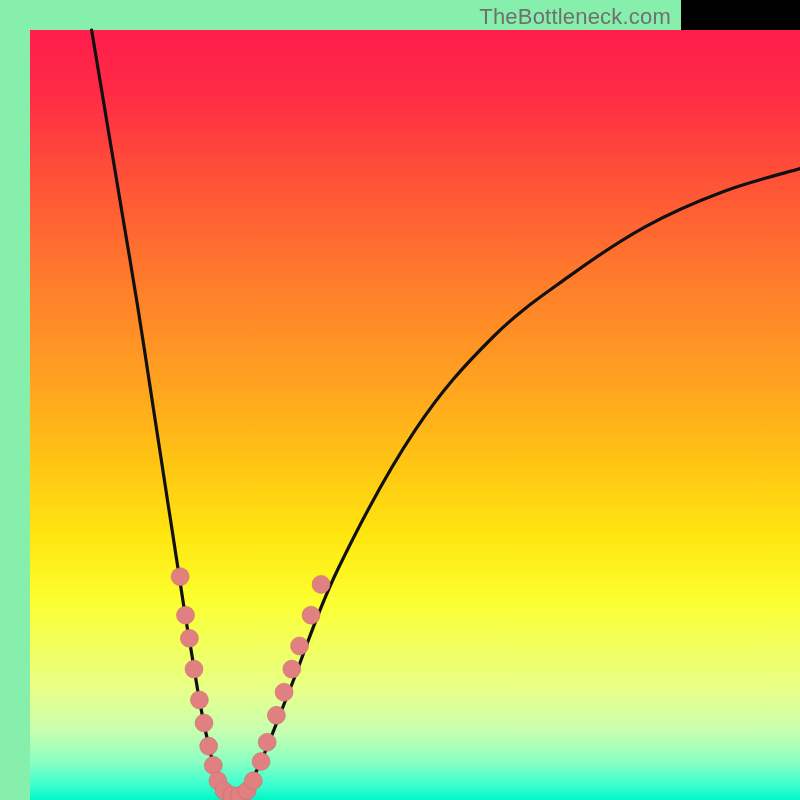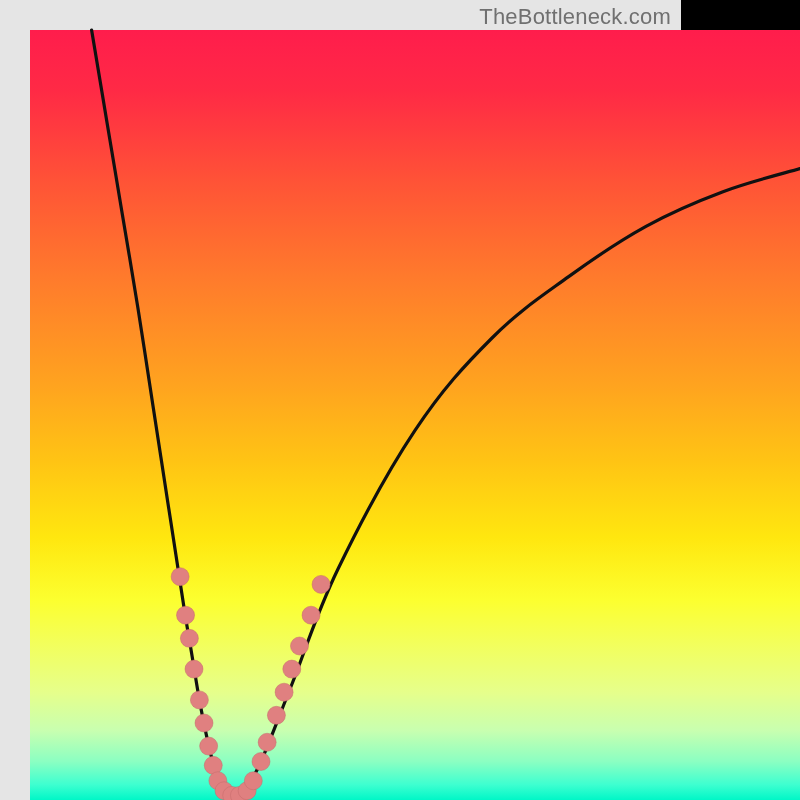--- a/index.html
+++ b/index.html
@@ -8,21 +8,21 @@
     width: 800px;
     height: 800px;
     overflow: hidden;
     background: #000;
     font-family: Arial, Helvetica, sans-serif;
   }
   .frame {
     position: relative;
     width: 681px;
     height: 800px;
-    background: #e5e5e5;
+    background: #86efac;
   }
   .plot-area {
     position: absolute;
     left: 30px;
     top: 30px;
     width: 770px;
     height: 770px;
     background: linear-gradient(
       to bottom,
       #ff1d4c 0%,

